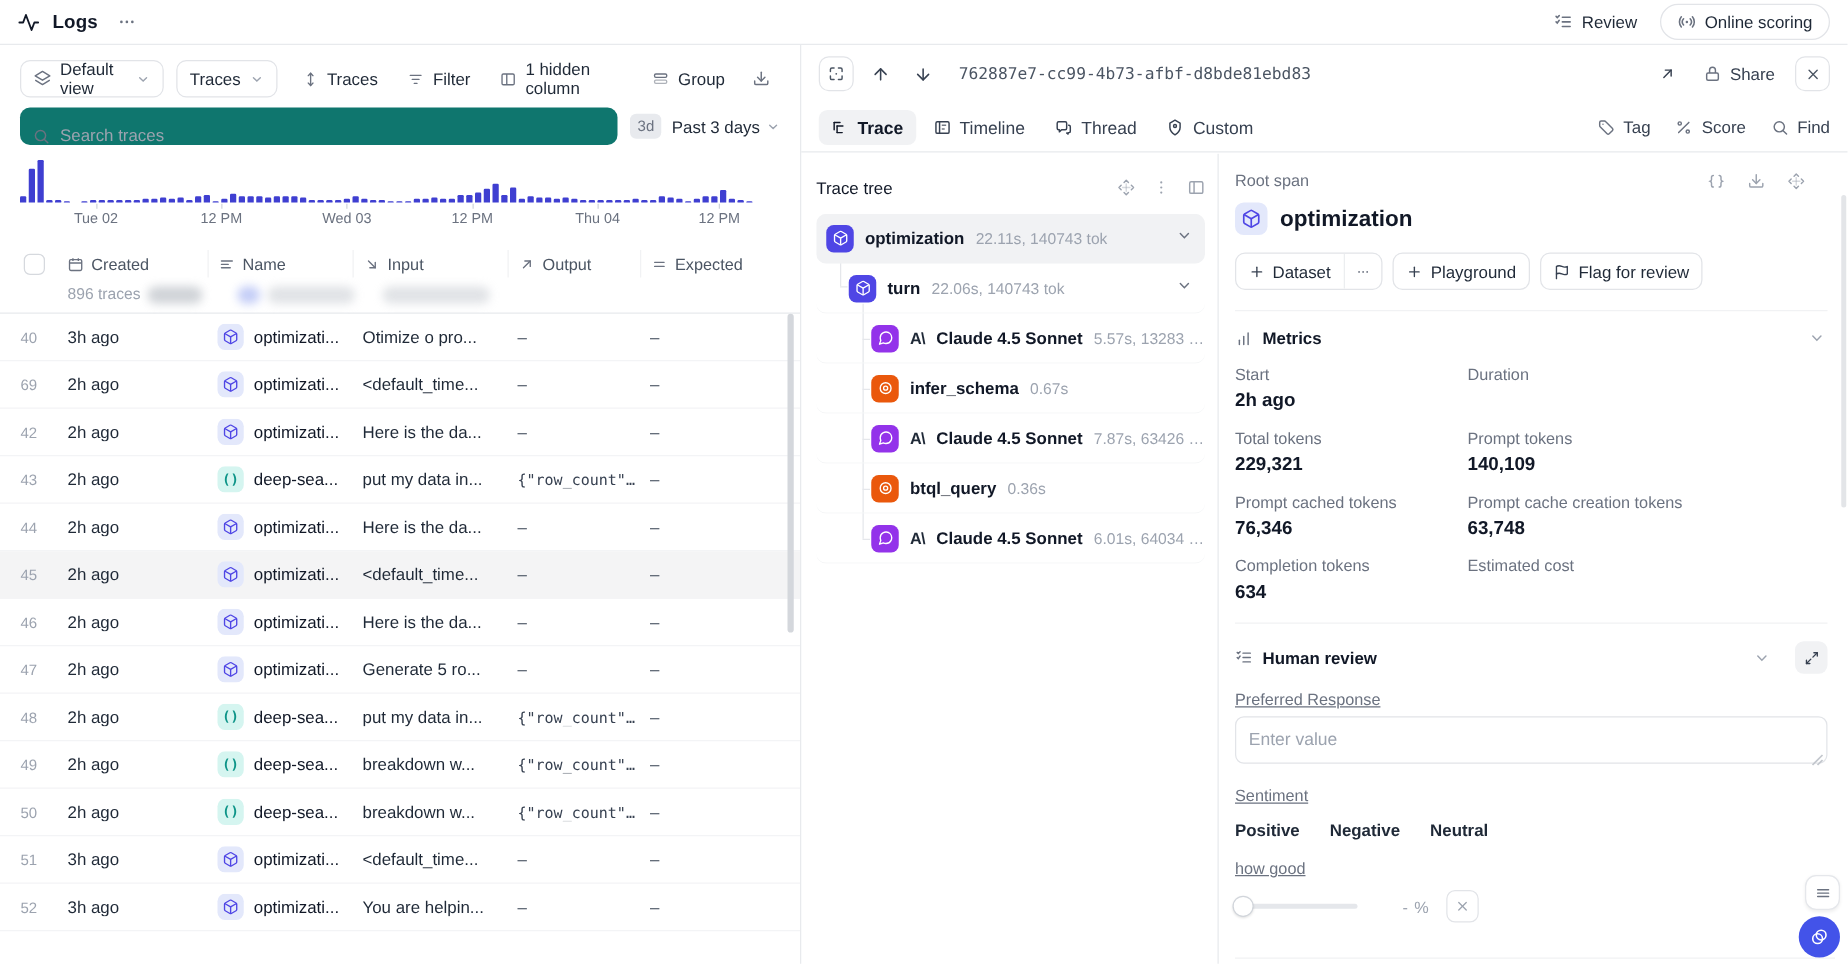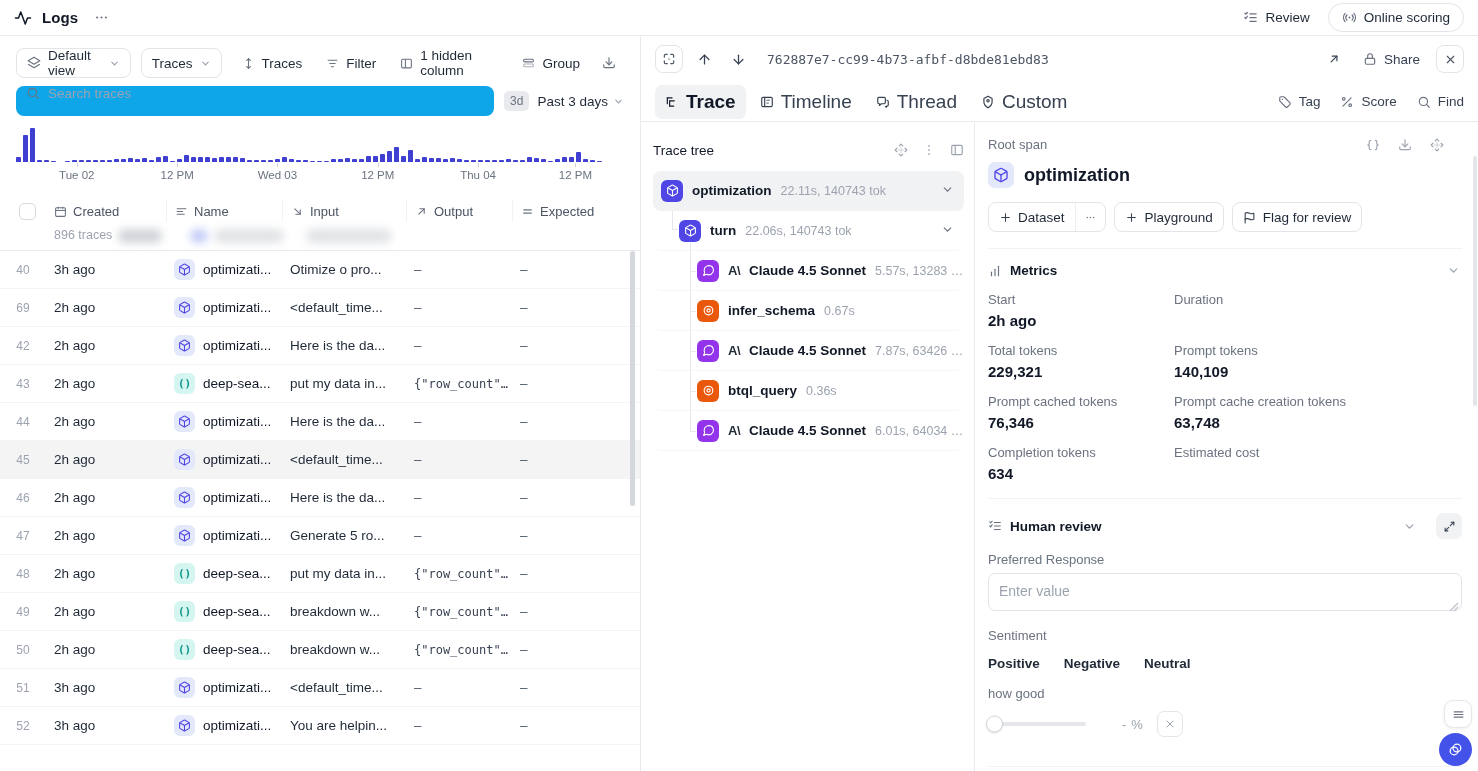--- a/index.html
+++ b/index.html
@@ -27,21 +27,21 @@
   
   .lp-toolbar { display:flex; align-items:center; gap:4px; padding:12px 16px 0 16px; }
   .btn-outline { display:flex; align-items:center; gap:7px; height:30px; padding:0 10px;
     border:1px solid #e2e4e8; border-radius:8px; background:#fff; font-size:13.5px; color:#1f2937; cursor:pointer; }
   .btn-ghost { display:flex; align-items:center; gap:7px; height:30px; padding:0 10px;
     border-radius:8px; background:#fff; font-size:13.5px; color:#1f2937; cursor:pointer; }
   .chev { color:#9ca3af; }
   .gray-ic { color:#6b7280; }
 
   .lp-searchrow { display:flex; align-items:center; gap:10px; padding:8px 16px 0 16px; }
-  .search-box { flex:1; display:flex; align-items:flex-start; gap:8px; height:30px; background:#0ea5e9;
+  .search-box { flex:1; display:flex; align-items:flex-end; gap:8px; height:30px; background:#0f766e;
     border-radius:8px; padding:0 10px; }
   .search-box input { border:none; outline:none; background:transparent; font-size:13.5px; flex:1;
     font-family:"Liberation Sans", sans-serif; color:#111827; }
   .search-box input::placeholder { color:#9ca3af; }
   .range-group { display:flex; align-items:center; gap:8px; cursor:pointer; }
   .range-badge { background:#e8eaee; color:#6b7280; font-size:12px; border-radius:5px; padding:3px 6px; }
   .range-label { font-size:13.5px; color:#1f2937; display:flex; align-items:center; gap:5px; }
 
   
   .chart { padding:12px 16px 0 16px; }
@@ -83,21 +83,21 @@
 
   
   .rp-head { height:46px; display:flex; align-items:center; padding:0 14px; gap:8px; }
   .sq-btn { width:28px; height:28px; border:1px solid #e2e4e8; border-radius:8px; background:#fff;
     display:flex; align-items:center; justify-content:center; color:#4b5563; cursor:pointer; }
   .arrow-btn { width:26px; height:26px; display:flex; align-items:center; justify-content:center; color:#374151; cursor:pointer; }
   .trace-id { font-size:13px; color:#4b5563; margin-left:8px; }
   .rp-head-right { margin-left:auto; display:flex; align-items:center; gap:16px; }
 
   .rp-tabs { height:40px; display:flex; align-items:center; padding:0 14px; gap:4px; border-bottom:1px solid #e8eaed; }
-  .tab { display:flex; align-items:center; gap:7px; font-size:19px; color:#374151; padding:6px 10px;
+  .tab { display:flex; align-items:center; gap:7px; font-size:14px; color:#374151; padding:6px 10px;
     border-radius:7px; cursor:pointer; }
   .tab.active { background:#f1f2f4; font-weight:600; color:#111827; }
   .rp-tabs-right { margin-left:auto; display:flex; align-items:center; gap:20px; }
   .mini-action { display:flex; align-items:center; gap:7px; font-size:13.5px; color:#374151; cursor:pointer; }
 
   .rp-body { position:absolute; top:87px; left:0; right:0; bottom:0; display:flex;justify-content:center; }
 
   
   .tree { width:334px; border-right:1px solid #e8eaed; padding:14px 10px 0 12px; }
   .tree-head { display:flex; align-items:center; height:26px; }
@@ -132,21 +132,21 @@
   .split-more { display:flex; align-items:center; padding:0 8px; border-left:1px solid #eceef0; color:#6b7280; cursor:pointer; }
   .hr { height:1px; background:#f1f2f4; margin:16px 0 14px 0; }
   .sec-head { display:flex; align-items:center; gap:8px; color:#111827; }
   .sec-title { font-size:13.5px; font-weight:600; }
   .sec-head .chev-r { margin-left:auto; margin-right:2px; color:#9ca3af; }
   .metrics-grid { display:grid; grid-template-columns:186px 1fr; row-gap:14px; margin-top:14px; }
   .metric .ml { font-size:13px; color:#6b7280; }
   .metric .mv { font-size:15px; font-weight:700; margin-top:5px; }
 
   .xbtn-gray { width:26px; height:26px; background:#f1f2f4; border-radius:7px; display:flex; align-items:center; justify-content:center; color:#374151; cursor:pointer; }
-  .field-label { font-size:13px; color:#6b7280; margin-top:13px; }
+  .field-label { font-size:13px; color:#6b7280; margin-top:13px;text-decoration:underline; }
   .ta-wrap { position:relative; margin-top:6px; }
   textarea.pref { width:100%; height:38px; border:1px solid #e2e4e8; border-radius:7px; resize:none;
     font-family:"Liberation Sans",sans-serif; font-size:14px; padding:9px 10px; color:#111827; outline:none; }
   textarea.pref::placeholder { color:#9ca3af; }
   .ta-grip { position:absolute; right:3px; bottom:3px; color:#c3c7cd; }
   .sent-row { display:flex; align-items:center; gap:24px; margin-top:11px; }
   .sent-opt { font-size:13.5px; font-weight:600; color:#1f2937; cursor:pointer; background:none; border:none;
     font-family:"Liberation Sans",sans-serif; padding:2px 0; }
   .slider-row { display:flex; align-items:center; margin-top:10px; height:26px; }
   .slider { position:relative; width:98px; height:4px; background:#e5e7eb; border-radius:2px; cursor:pointer; }

